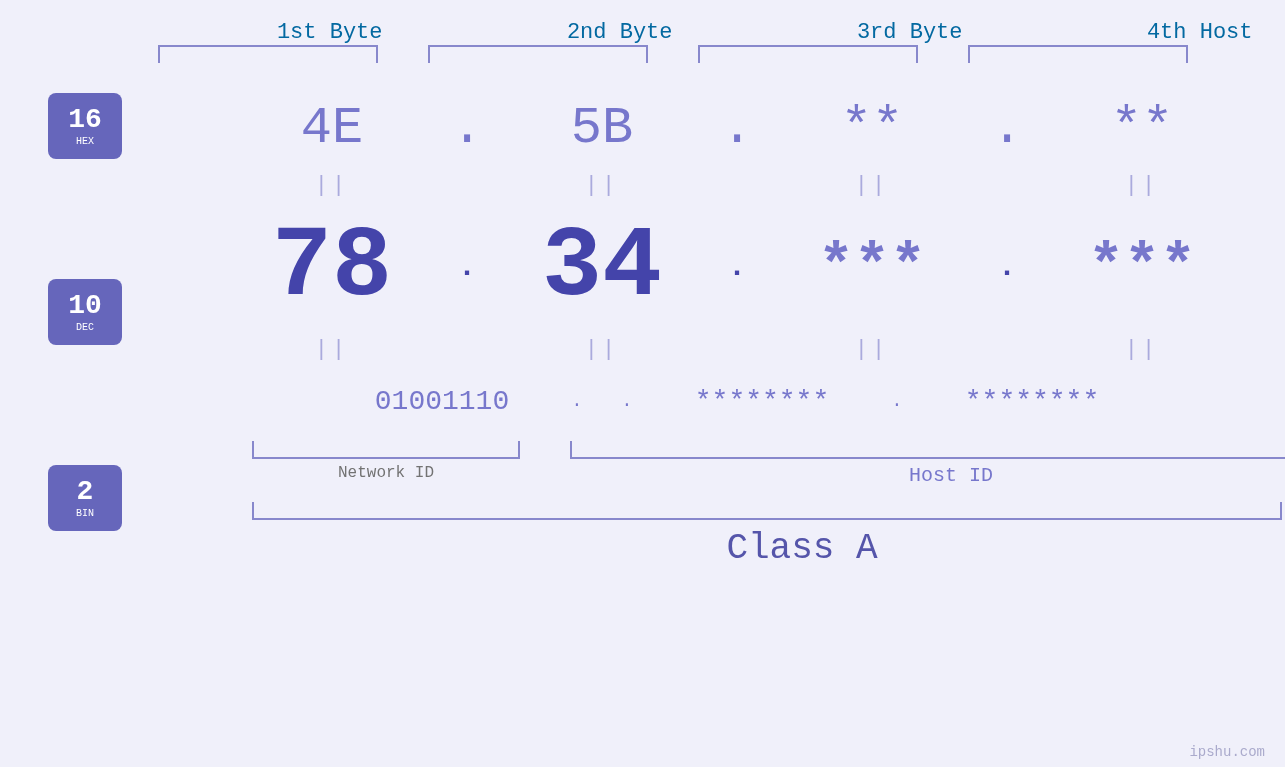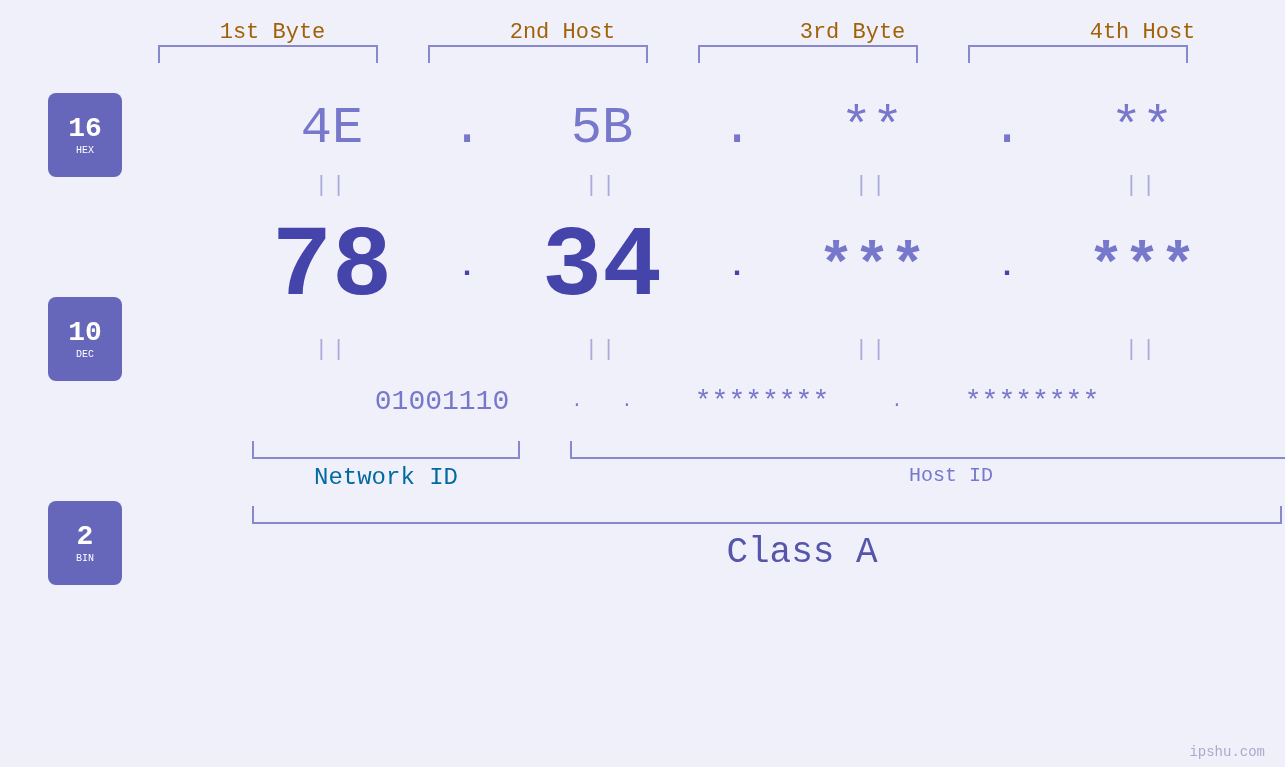--- a/index.html
+++ b/index.html
@@ -27,25 +27,25 @@
     
     .byte-headers {
       display: flex;
       width: 1100px;
       margin-left: 130px;
       justify-content: space-around;
       margin-bottom: 0px;
     }
 
     .byte-header {
-      color: #a16207;
+      color: #0369a1;
       font-size: 22px;
       font-family: 'Courier New', Courier, monospace;
       width: 220px;
-      text-align: center;
+      text-align: right;
     }
 
     
     .bracket-row {
       display: flex;
       width: 1100px;
       margin-left: 130px;
       align-items: center;
       margin-bottom: 20px;
     }
@@ -73,21 +73,21 @@
       padding-left: 48px;
       padding-top: 10px;
       width: 150px;
     }
 
     .badge {
       background: #6666bb;
       color: white;
       border-radius: 8px;
       width: 74px;
-      height: 84px;
+      height: 66px;
       display: flex;
       flex-direction: column;
       align-items: center;
       justify-content: center;
       font-family: 'Courier New', Courier, monospace;
     }
 
     .badge-num {
       font-size: 28px;
       font-weight: bold;
@@ -207,22 +207,22 @@
 
     .bottom-labels {
       display: flex;
       width: 100%;
       margin-top: 5px;
     }
 
     .network-id-label {
       width: 268px;
       text-align: center;
-      color: #0369a1;
-      font-size: 24px;
+      color: #737373;
+      font-size: 16px;
       font-family: 'Courier New', Courier, monospace;
     }
 
     .host-id-label {
       width: 762px;
       text-align: center;
       color: #7777cc;
       font-size: 20px;
       font-family: 'Courier New', Courier, monospace;
       margin-left: 50px;
@@ -262,21 +262,21 @@
     }
   </style>
 </head>
 <body>
 
 <div class="main-container">
 
   <div class="byte-headers">
     <div class="byte-header">1st Byte</div>
     <div style="width:50px"></div>
-    <div class="byte-header">2nd Host</div>
+    <div class="byte-header">2nd Byte</div>
     <div style="width:50px"></div>
     <div class="byte-header">3rd Byte</div>
     <div style="width:50px"></div>
     <div class="byte-header">4th Host</div>
   </div>
 
   <div class="bracket-row">
     <div class="bracket"></div>
     <div style="width:50px"></div>
     <div class="bracket"></div>

